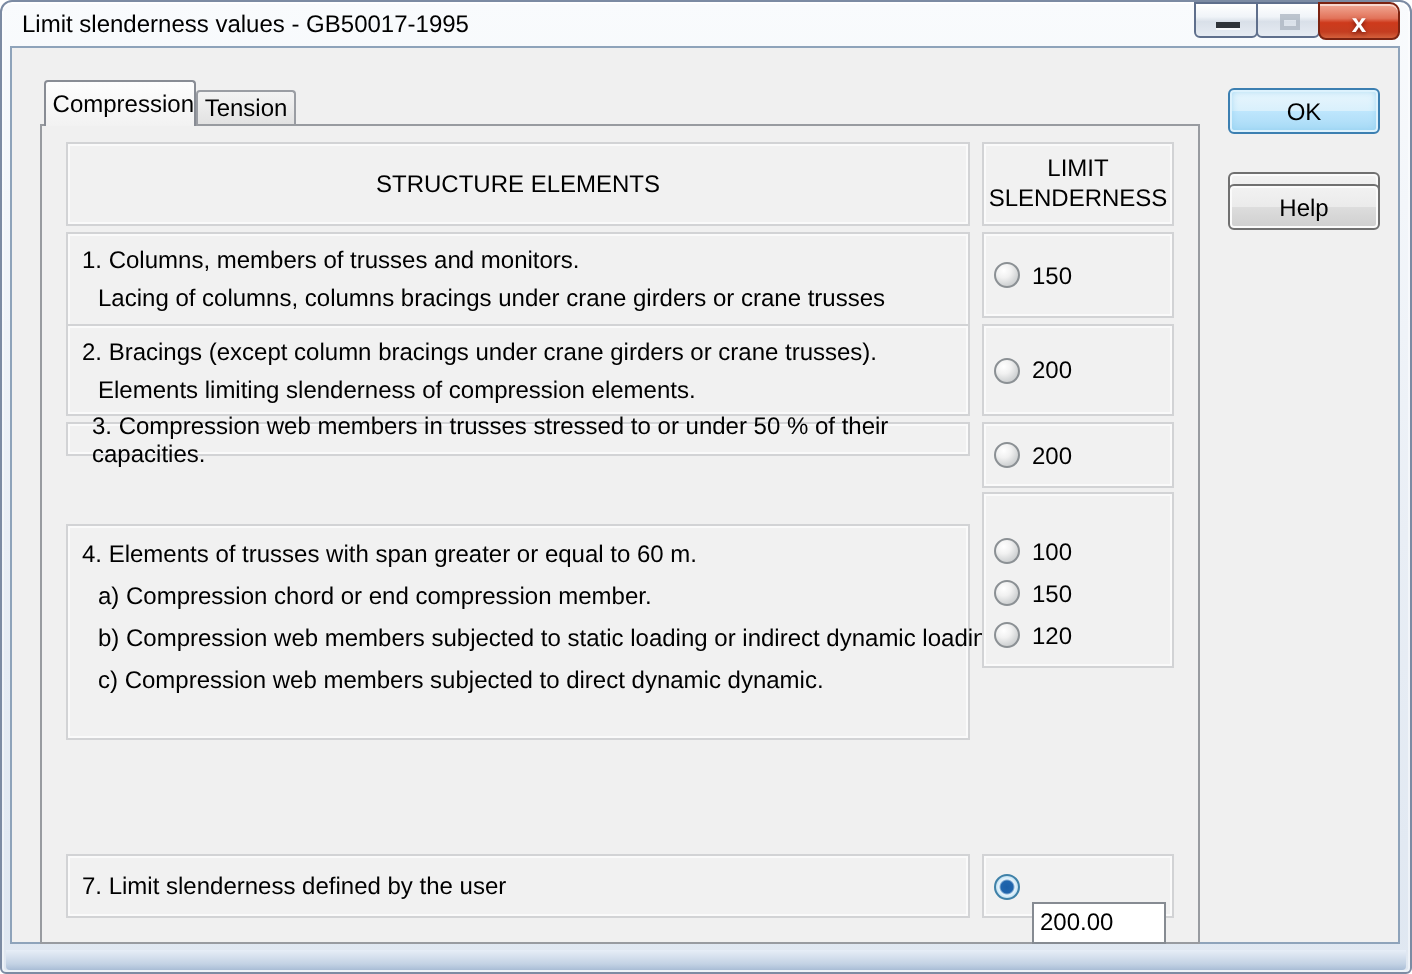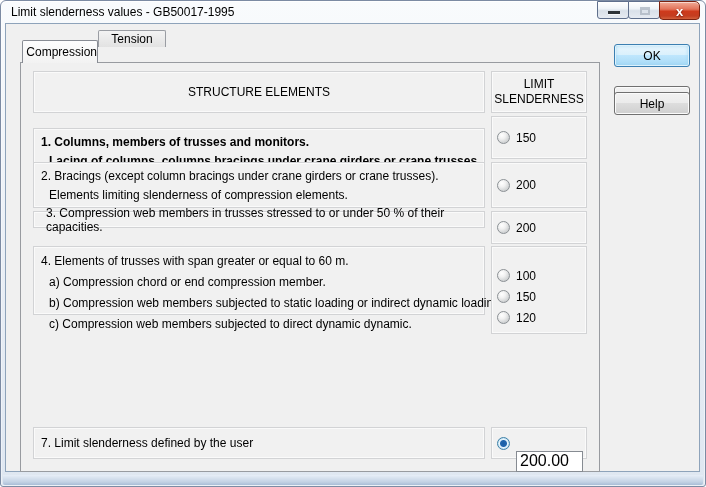--- a/index.html
+++ b/index.html
@@ -40,21 +40,21 @@
 
   
   .client{position:absolute;left:4px;right:5px;top:22px;bottom:14px;
     background:#f0f0f0;border:1px solid #8ea3ba;}
 
   
   .tab{position:absolute;font-size:12px;text-align:center;cursor:default;}
   .tab-active{left:16px;top:16px;width:76px;height:23px;z-index:3;
     background:linear-gradient(180deg,#fdfdfd 0%,#f2f2f2 100%);
     border:1px solid #888c94;border-bottom:none;border-radius:2px 2px 0 0;line-height:22px;text-align:right;}
-  .tab-inactive{left:92px;top:6px;width:68px;height:17px;z-index:1;
+  .tab-inactive{left:92px;top:21px;width:50px;height:17px;z-index:1;
     background:linear-gradient(180deg,#f3f3f3 0%,#e2e2e2 100%);
     border:1px solid #9a9da3;border-bottom:none;border-radius:2px 2px 0 0;line-height:17px;}
 
   
   .panel{position:absolute;left:14px;top:38px;width:580px;height:410px;
     background:#f0f0f0;border:1px solid #989ba0;z-index:2;}
 
   
   .cell{position:absolute;background:#f1f1f1;border:1px solid #d2d3d5;
     box-shadow:inset 0 0 0 1px #fafafa;font-size:12px;color:#000;}
@@ -72,21 +72,21 @@
 
   
   .radio{width:13px;height:13px;border-radius:50%;flex:0 0 13px;
     border:1px solid #8b9094;
     background:radial-gradient(circle at 35% 30%,#ffffff 0%,#f1f1f1 35%,#d6d8d9 65%,#bdc0c2 100%);}
   .radio.sel{border-color:#3f81a8;
     background:radial-gradient(circle at 50% 50%,#1b5fa8 0px,#2166ad 3px,#e8f5fd 4px,#cfe8f6 5px,#9fcbe4 6.5px);}
 
   
   .uservalue{width:67px;height:21px;border:1px solid #868b92;background:#fff;
-    font-size:16px;padding:0 3px;color:#000;margin-top:36px;}
+    font-size:12px;padding:0 3px;color:#000;margin-top:36px;}
 
   
   .btn{position:absolute;left:608px;width:76px;height:23px;font-size:12px;color:#000;
     border:1px solid #707070;border-radius:3px;
     background:linear-gradient(180deg,#f2f2f2 0%,#ebebeb 49%,#dddddd 50%,#cfcfcf 100%);
     box-shadow:inset 0 0 0 1px #fbfbfb;}
   .btn-default{border-color:#3c7fb1;
     background:linear-gradient(180deg,#eaf6fd 0%,#d9f0fc 49%,#bee6fd 50%,#a7d9f5 100%);
     box-shadow:inset 0 0 0 1px #ddf2fd, inset 0 0 4px #8ed0f0;}
   .btn-ok{top:20px;}
@@ -127,21 +127,21 @@
       <div class="cell cr hdr" style="top:8px;height:42px;">
         <span>
           <span>LIMIT</span><br>
           <span>SLENDERNESS</span>
         </span>
       </div>
       <div class="cell cl hdr" style="top:8px;height:42px;">
         <span>STRUCTURE ELEMENTS</span>
       </div>
 
-      <div class="cell cl lines" style="top:65px;height:48px;font-weight:bold;">
+      <div class="cell cl lines" style="top:53px;height:48px;">
         <div class="line">1. Columns, members of trusses and monitors.</div>
         <div class="line sub">Lacing of columns, columns bracings under crane girders or crane trusses</div>
       </div>
       <div class="cell cr optcell" style="top:53px;height:43px;">
         <span class="radio"></span>
         <span>150</span>
       </div>
 
       <div class="cell cl lines" style="top:99px;height:46px;">
         <div class="line">2. Bracings (except column bracings under crane girders or crane trusses).</div>
@@ -153,21 +153,21 @@
       </div>
 
       <div class="cell cl single" style="top:148px;height:17px;padding-left:12px;">
         <span>3. Compression web members in trusses stressed to or under 50 % of their capacities.</span>
       </div>
       <div class="cell cr optcell" style="top:148px;height:33px;">
         <span class="radio"></span>
         <span>200</span>
       </div>
 
-      <div class="cell cl lines r4" style="top:183px;height:69px;">
+      <div class="cell cl lines r4" style="top:199px;height:108px;">
         <div class="line">4. Elements of trusses with span greater or equal to 60 m.</div>
         <div class="line sub">a) Compression chord or end compression member.</div>
         <div class="line sub">b) Compression web members subjected to static loading or indirect dynamic loading.</div>
         <div class="line sub">c) Compression web members subjected to direct dynamic dynamic.</div>
       </div>
       <div class="cell cr optstack" style="top:183px;height:88px;">
         <div class="opt">
           <span class="radio"></span>
           <span>100</span>
         </div>

